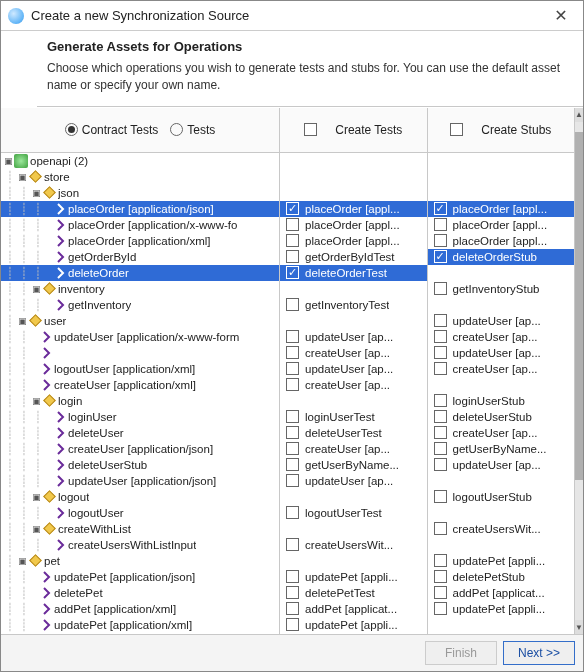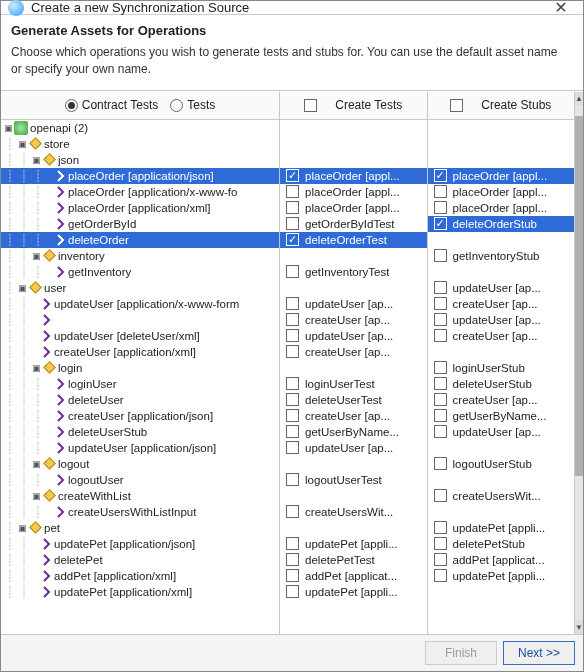--- a/index.html
+++ b/index.html
@@ -1,34 +1,34 @@
 <!DOCTYPE html>
 <html><head>
 <meta charset="utf-8">
 <style>
   * { box-sizing: border-box; }
   html, body { margin:0; padding:0; font-family: "Segoe UI", Tahoma, sans-serif; font-size:12px; color:#222; }
   .window { width:584px; height:672px; border:1px solid #888; display:flex; flex-direction:column; background:#fff; }
-  .titlebar { height:14px; display:flex; align-items:center; border-bottom:1px solid #ccc; background:#fff; }
+  .titlebar { height:30px; display:flex; align-items:center; border-bottom:1px solid #ccc; background:#fff; }
   .titlebar .icon { width:16px; height:16px; margin:0 7px; border-radius:50%; background:radial-gradient(circle at 35% 35%, #cfe9ff, #5fb4f7 70%, #2a7bc9); }
   .titlebar .title { flex:1; font-size:13px; }
   .titlebar .close { width:44px; height:30px; text-align:center; line-height:30px; font-size:16px; color:#444; }
-  .header { padding:8px 12px 12px 10px; border-bottom:1px solid #c8c8c8; }
+  .header { padding:8px 12px 12px 10px; border-bottom:1px solid #c8c8c8;margin-left:36px; }
   .header h1 { margin:0 0 6px 0; font-size:13px; font-weight:bold; }
   .header p { margin:0; font-size:12px; color:#333; line-height:1.4; }
   .body { flex:1; display:flex; border-top:1px solid #fff; border-bottom:1px solid #c8c8c8; min-height:0; }
   .col { border-right:1px solid #c8c8c8; display:flex; flex-direction:column; min-width:0; }
   .col:last-child { border-right:none; }
   .col-tree { width:280px; }
   .col-tests { width:148px; }
   .col-stubs { width:148px; }
   .col-scroll { width:8px; background:#e6e6e6; display:flex; flex-direction:column; }
   .scroll-thumb { background:#b0b0b0; width:100%; height:70%; margin-top:10px; }
   .scroll-btn { height:14px; background:#ddd; display:flex; align-items:center; justify-content:center; font-size:8px; color:#555; }
-  .colhead { height:28px; border-bottom:1px solid #c8c8c8; display:flex; align-items:center; justify-content:center; gap:12px; background:#fafafa; font-size:12px; }
+  .colhead { height:45px; border-bottom:1px solid #c8c8c8; display:flex; align-items:center; justify-content:center; gap:12px; background:#fafafa; font-size:12px; }
   .colhead.left { justify-content:center; }
   .radio { display:flex; align-items:center; gap:4px; }
   .radio .dot { width:13px; height:13px; border:1px solid #666; border-radius:50%; display:flex; align-items:center; justify-content:center; }
   .radio.sel .dot::after { content:""; width:7px; height:7px; border-radius:50%; background:#333; display:block; }
   .cb { width:13px; height:13px; border:1px solid #666; background:#fff; display:inline-flex; align-items:center; justify-content:center; flex:0 0 13px; margin-right:6px; }
   .cb.checked::after { content:"✓"; font-size:11px; color:#222; line-height:1; }
   .rows { flex:1; overflow:hidden; }
   .row { height:16px; display:flex; align-items:center; font-size:11.5px; line-height:16px; white-space:nowrap; }
   .col-tree .row { padding-left:2px; }
   .col-tests .row, .col-stubs .row { padding-left:6px; padding-right:4px; }
@@ -214,21 +214,21 @@
           </div>
           <div class="row">
             <span style="display:inline-block;width:14px;flex:0 0 14px;text-align:center;color:#bbb;">┊</span>
             <span style="display:inline-block;width:14px;flex:0 0 14px;text-align:center;color:#bbb;">┊</span>
             <span class="twisty"></span>
             <span class="op-arrow">
               <svg width="8" height="12" viewBox="0 0 8 12">
                 <path d="M1 1 L6 6 L1 11" fill="none" stroke="#6a2b9a" stroke-width="2"></path>
               </svg>
             </span>
-            <span class="lbl">updateUser [deleteUser/xml]</span>
+            <span class="lbl">logoutUser [application/xml]</span>
           </div>
           <div class="row">
             <span style="display:inline-block;width:14px;flex:0 0 14px;text-align:center;color:#bbb;">┊</span>
             <span style="display:inline-block;width:14px;flex:0 0 14px;text-align:center;color:#bbb;">┊</span>
             <span class="twisty"></span>
             <span class="op-arrow">
               <svg width="8" height="12" viewBox="0 0 8 12">
                 <path d="M1 1 L6 6 L1 11" fill="none" stroke="#6a2b9a" stroke-width="2"></path>
               </svg>
             </span>

